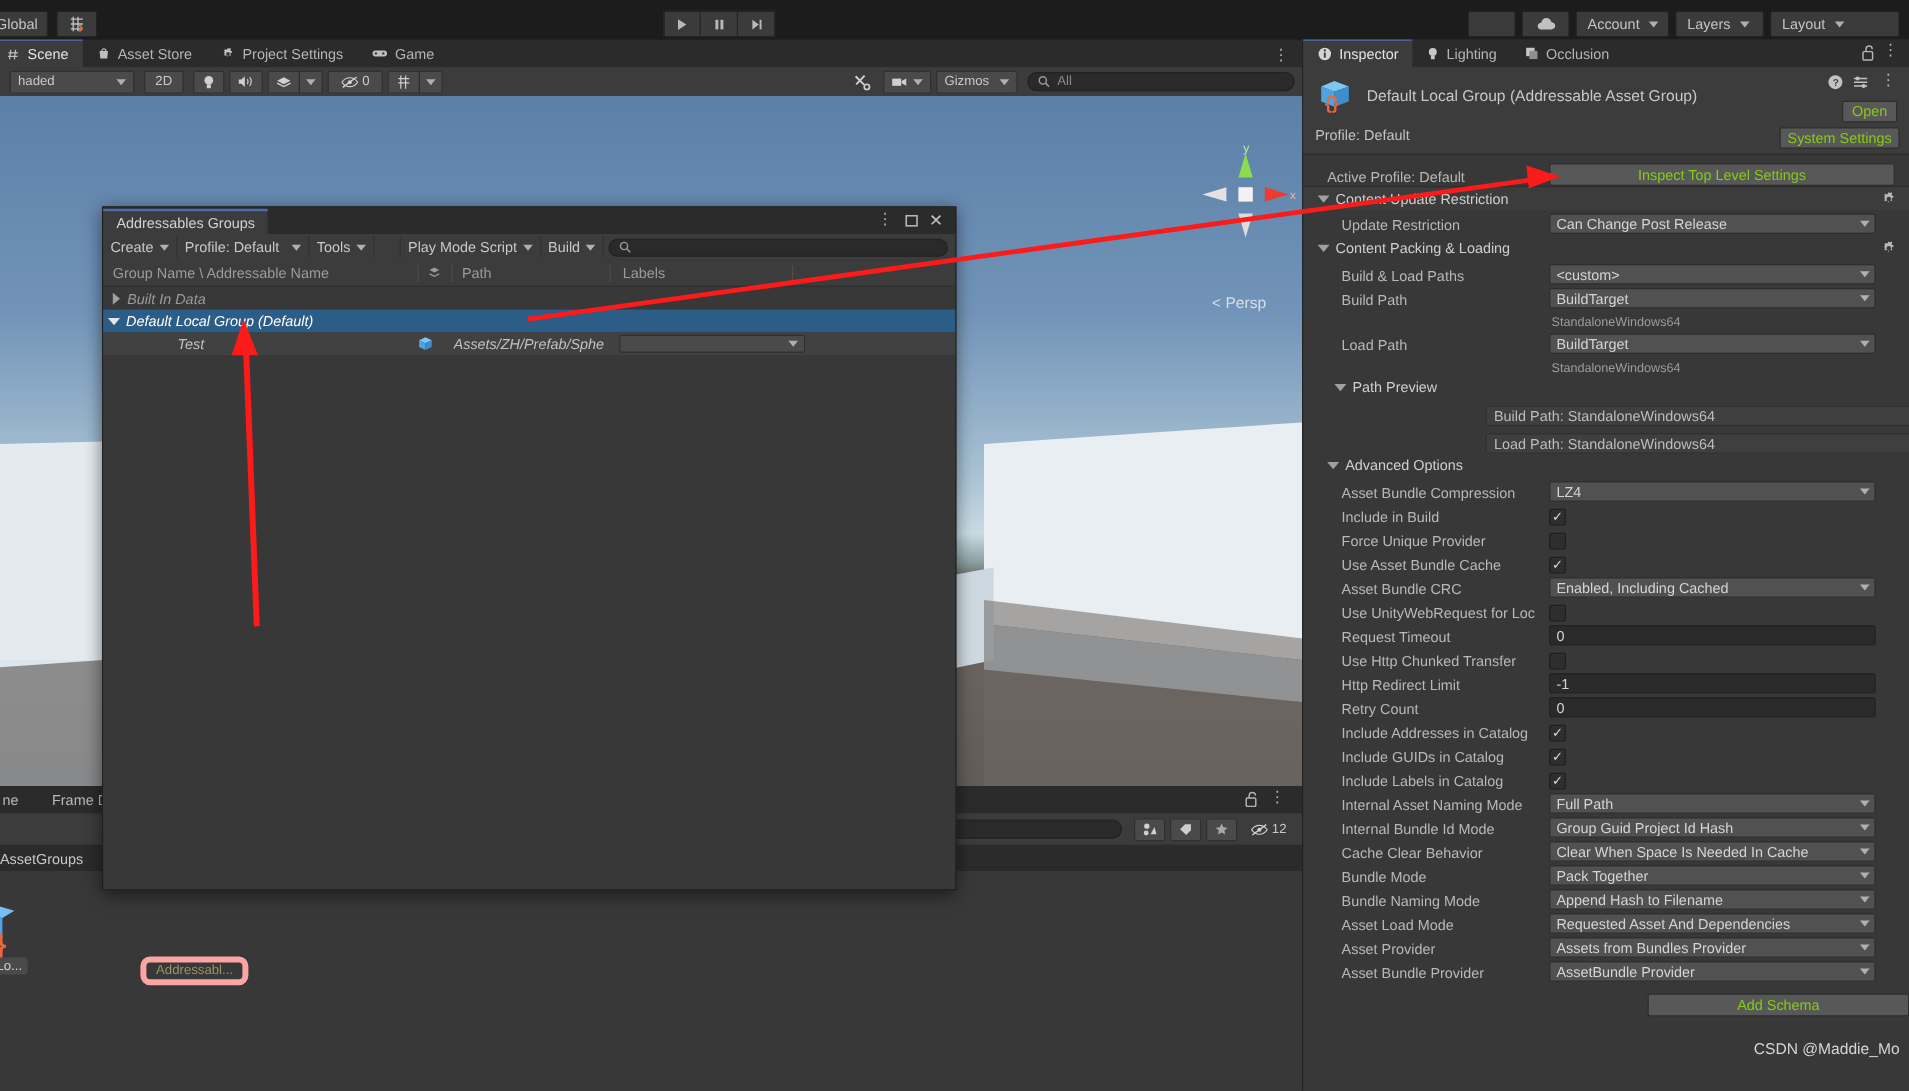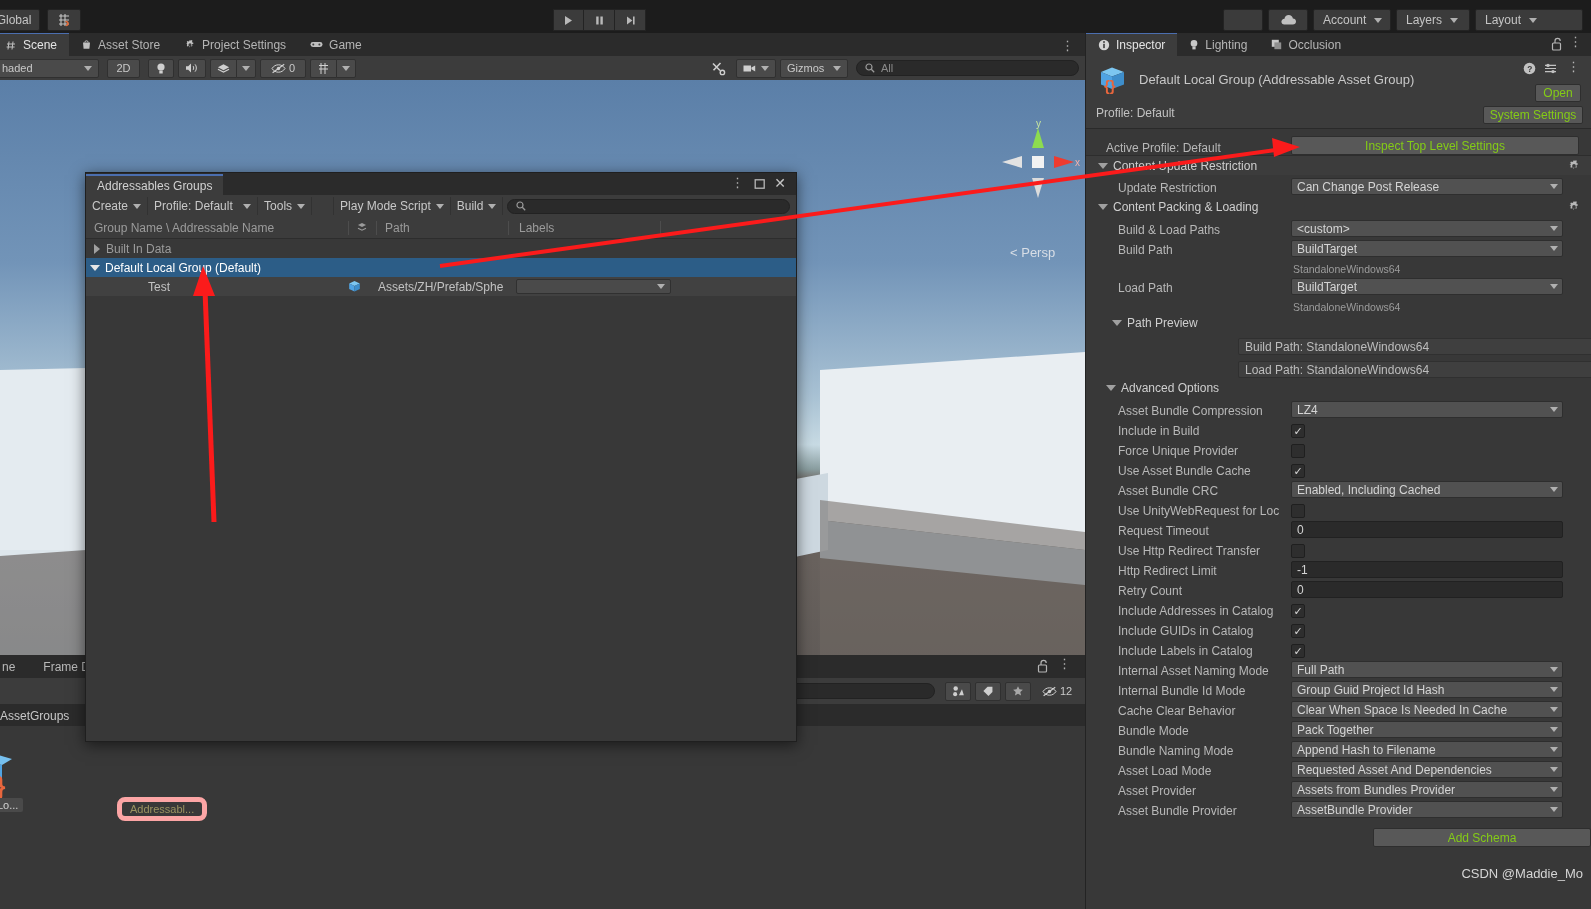--- a/index.html
+++ b/index.html
@@ -50,21 +50,21 @@
     position: absolute; left: 0; top: 0; width: 1085px; height: 23px;
     background: #2b2b2b; display: flex; align-items: flex-end;
   }
   .tab {
     height: 23px; display: flex; align-items: center; gap: 6px; padding: 0 12px;
     font-size: 12px; color: #b5b5b5;
   }
   .tab.active { background: #3c3c3c; color: #e4e4e4; border-top: 1px solid #4b6eaf; }
   #scene-toolbar {
     position: absolute; left: 0; top: 23px; width: 1085px; height: 24px;
-    background: #3c3c3c; display: flex; align-items: center; padding-left: 3px; gap: 0;
+    background: #3c3c3c; display: flex; align-items: center; padding-left: 16px; gap: 0;
   }
   .st-item {
     height: 19px; display: flex; align-items: center; justify-content: center;
     background: #4a4a4a; border: 1px solid #303030; border-radius: 2px;
     margin-left: 4px; padding: 0 6px; color: #c9c9c9; font-size: 11px;
   }
   #scene-view {
     position: absolute; left: 0; top: 47px; width: 1085px; height: 608px;
     background: linear-gradient(#5b7fa8 0%, #7294b8 30%, #a9c2d4 52%, #c8dbe4 60%, #8a9ea0 64%, #6f6762 66%, #5f5a57 100%);
     overflow: hidden;
@@ -143,21 +143,21 @@
   .aw-btn { height: 18px; display: flex; align-items: center; gap: 5px; padding: 0 6px;
             color: #c8c8c8; font-size: 12px; border-right: 1px solid #323232; }
   #addr-search {
     flex: 1; height: 15px; margin: 0 6px 0 4px; background: #2a2a2a; border: 1px solid #222;
     border-radius: 8px; display: flex; align-items: center; padding: 0 8px; gap: 5px; color: #8b8b8b; font-size: 11px;
   }
   #addr-colhead { height: 22px; background: #3c3c3c; display: flex; align-items: center;
                   border-bottom: 1px solid #2d2d2d; color: #9b9b9b; font-size: 12px; }
   .addr-row { height: 19px; display: flex; align-items: center; font-size: 12px; color: #c2c2c2; position: relative; }
   .addr-row.sel { background: #2c5d87; color: #fff; }
-  #addr-body { background: #383838; height: 455px; }
+  #addr-body { background: #383838; height: 455px; font-style: italic; }
 
   
   .arrow-svg { position: absolute; left: 0; top: 0; pointer-events: none; }
 
   #csdn-watermark {
     position: absolute; right: 8px; bottom: 28px; color: #d5d5d5; font-size: 13px;
   }
 </style>
 </head>
 <body>
@@ -579,21 +579,21 @@
           </div>
           <div class="row">
             <span class="row-label" style="margin-left: 12px;">Use UnityWebRequest for Loc</span>
             <div class="field-chk"></div>
           </div>
           <div class="row">
             <span class="row-label" style="margin-left: 12px;">Request Timeout</span>
             <div class="field-txt">0</div>
           </div>
           <div class="row">
-            <span class="row-label" style="margin-left: 12px;">Use Http Redirect Transfer</span>
+            <span class="row-label" style="margin-left: 12px;">Use Http Chunked Transfer</span>
             <div class="field-chk"></div>
           </div>
           <div class="row">
             <span class="row-label" style="margin-left: 12px;">Http Redirect Limit</span>
             <div class="field-txt">-1</div>
           </div>
           <div class="row">
             <span class="row-label" style="margin-left: 12px;">Retry Count</span>
             <div class="field-txt">0</div>
           </div>

